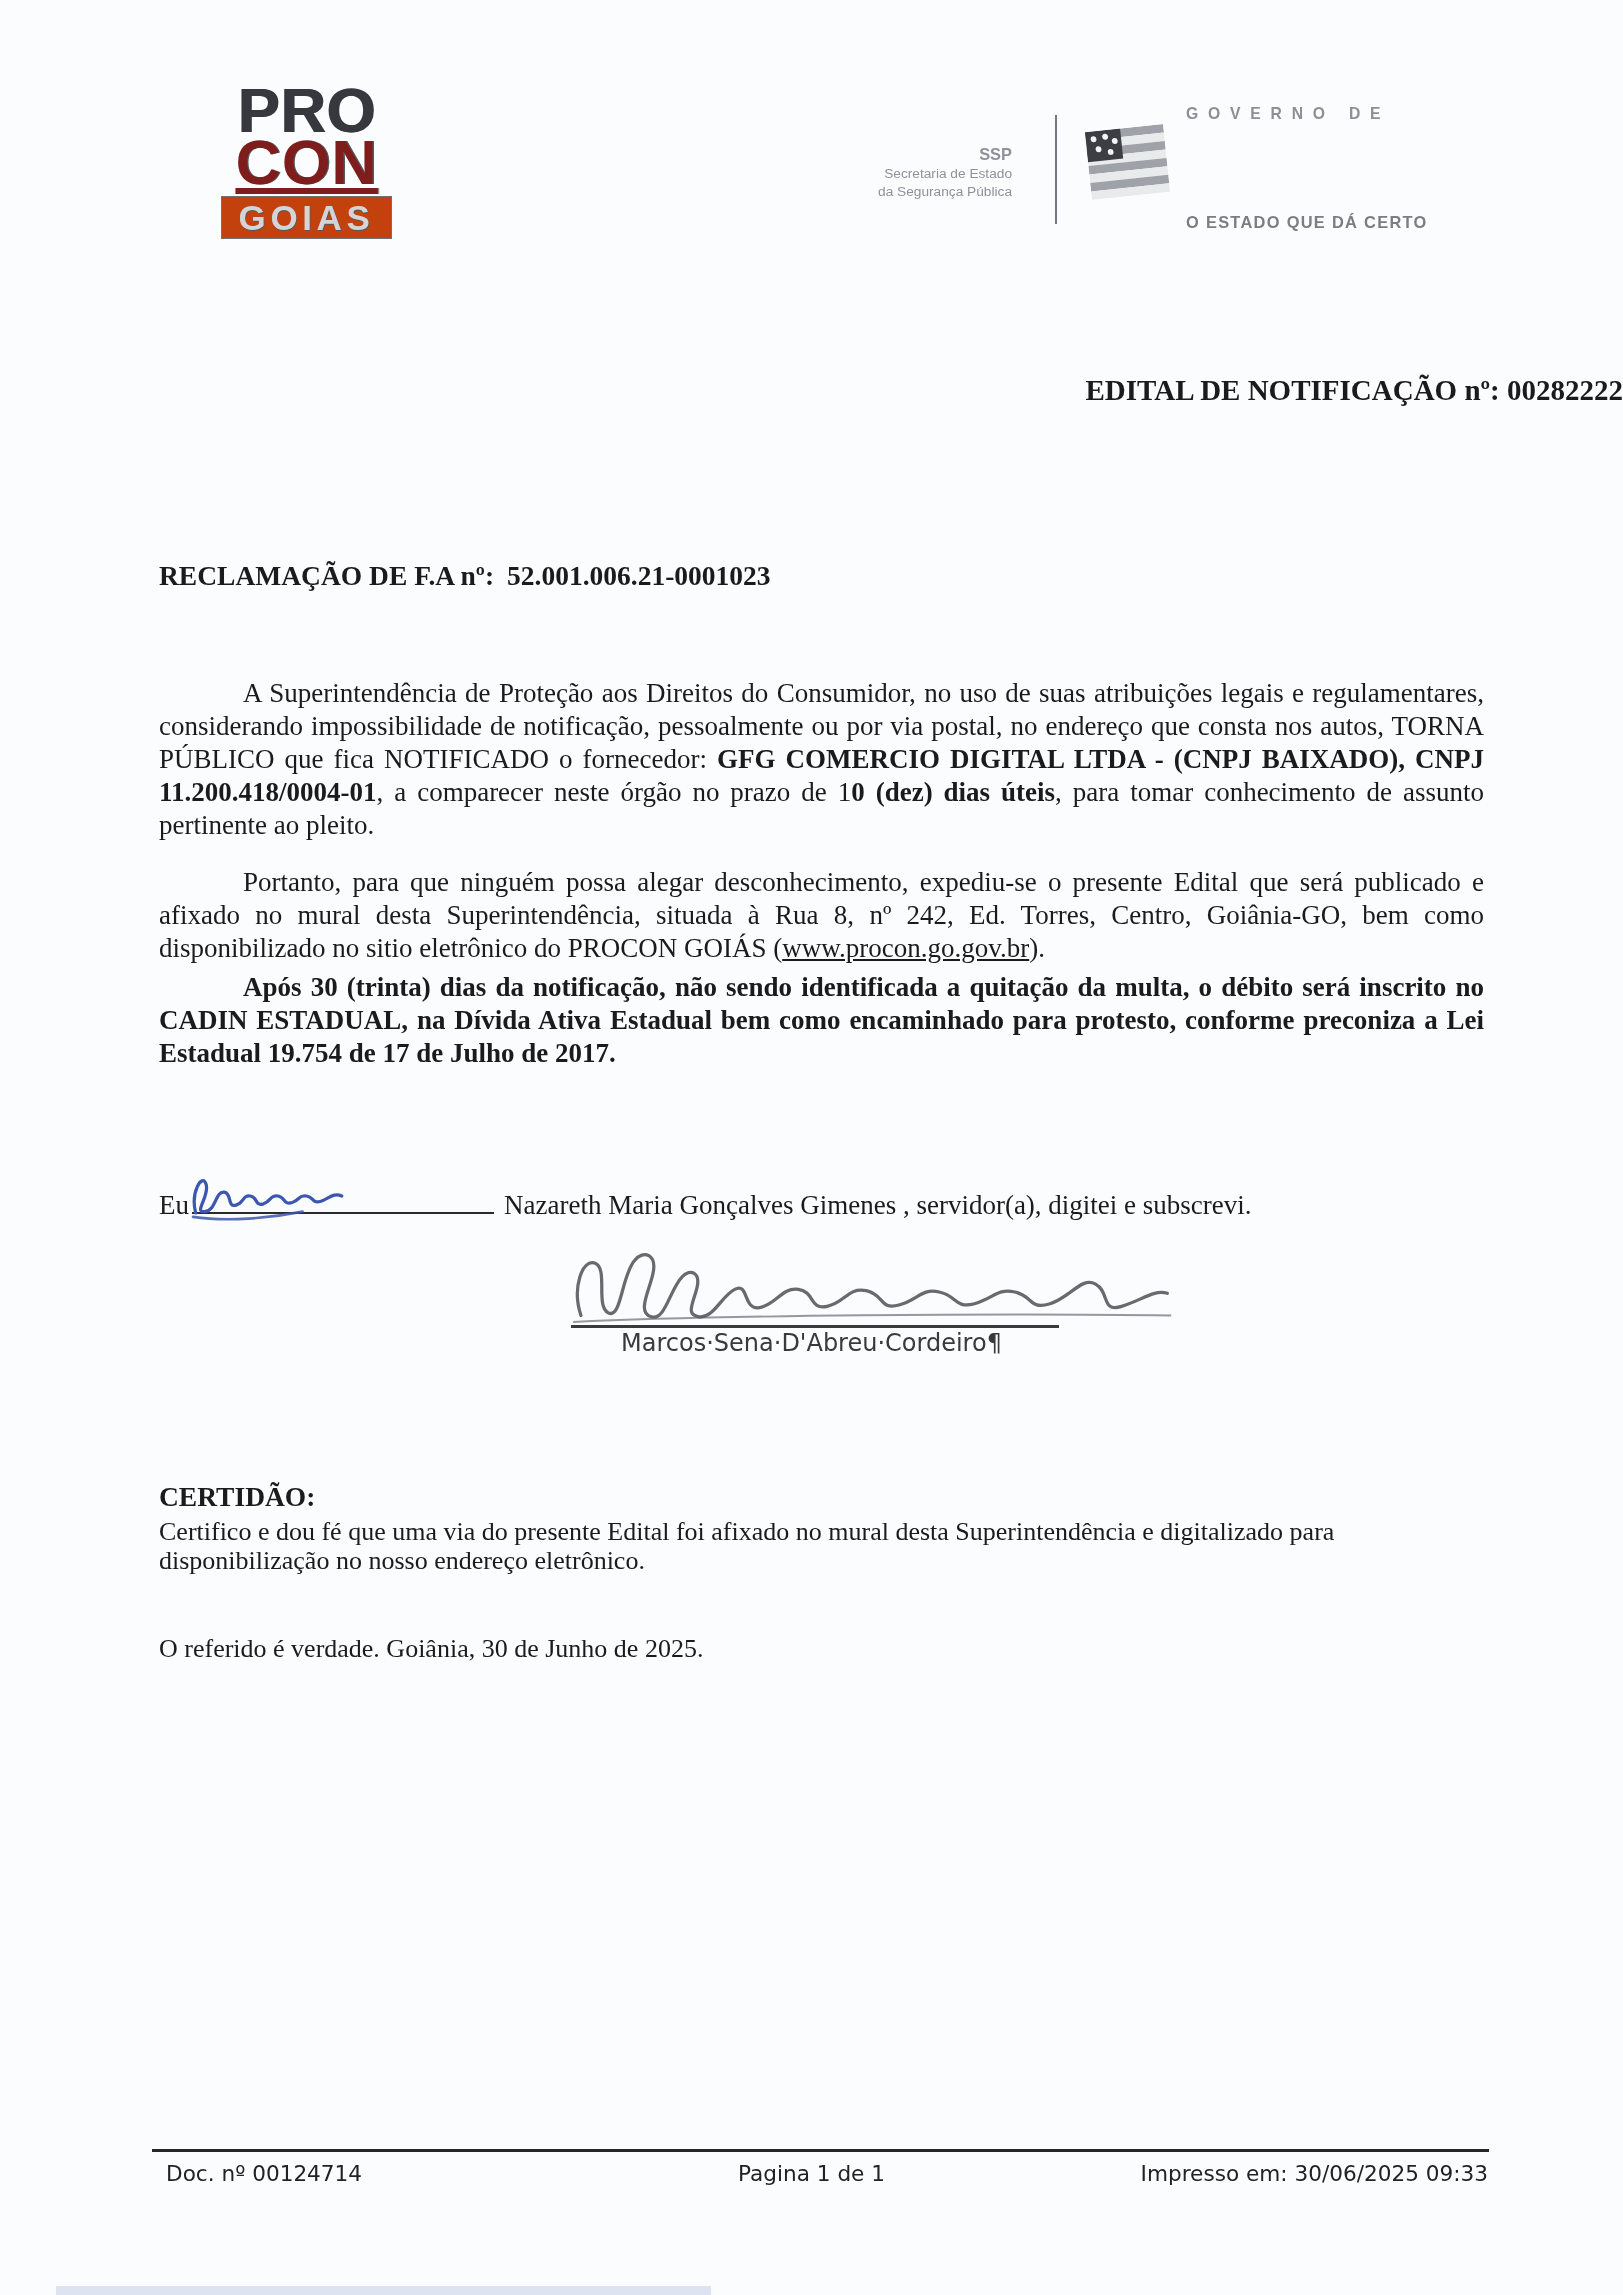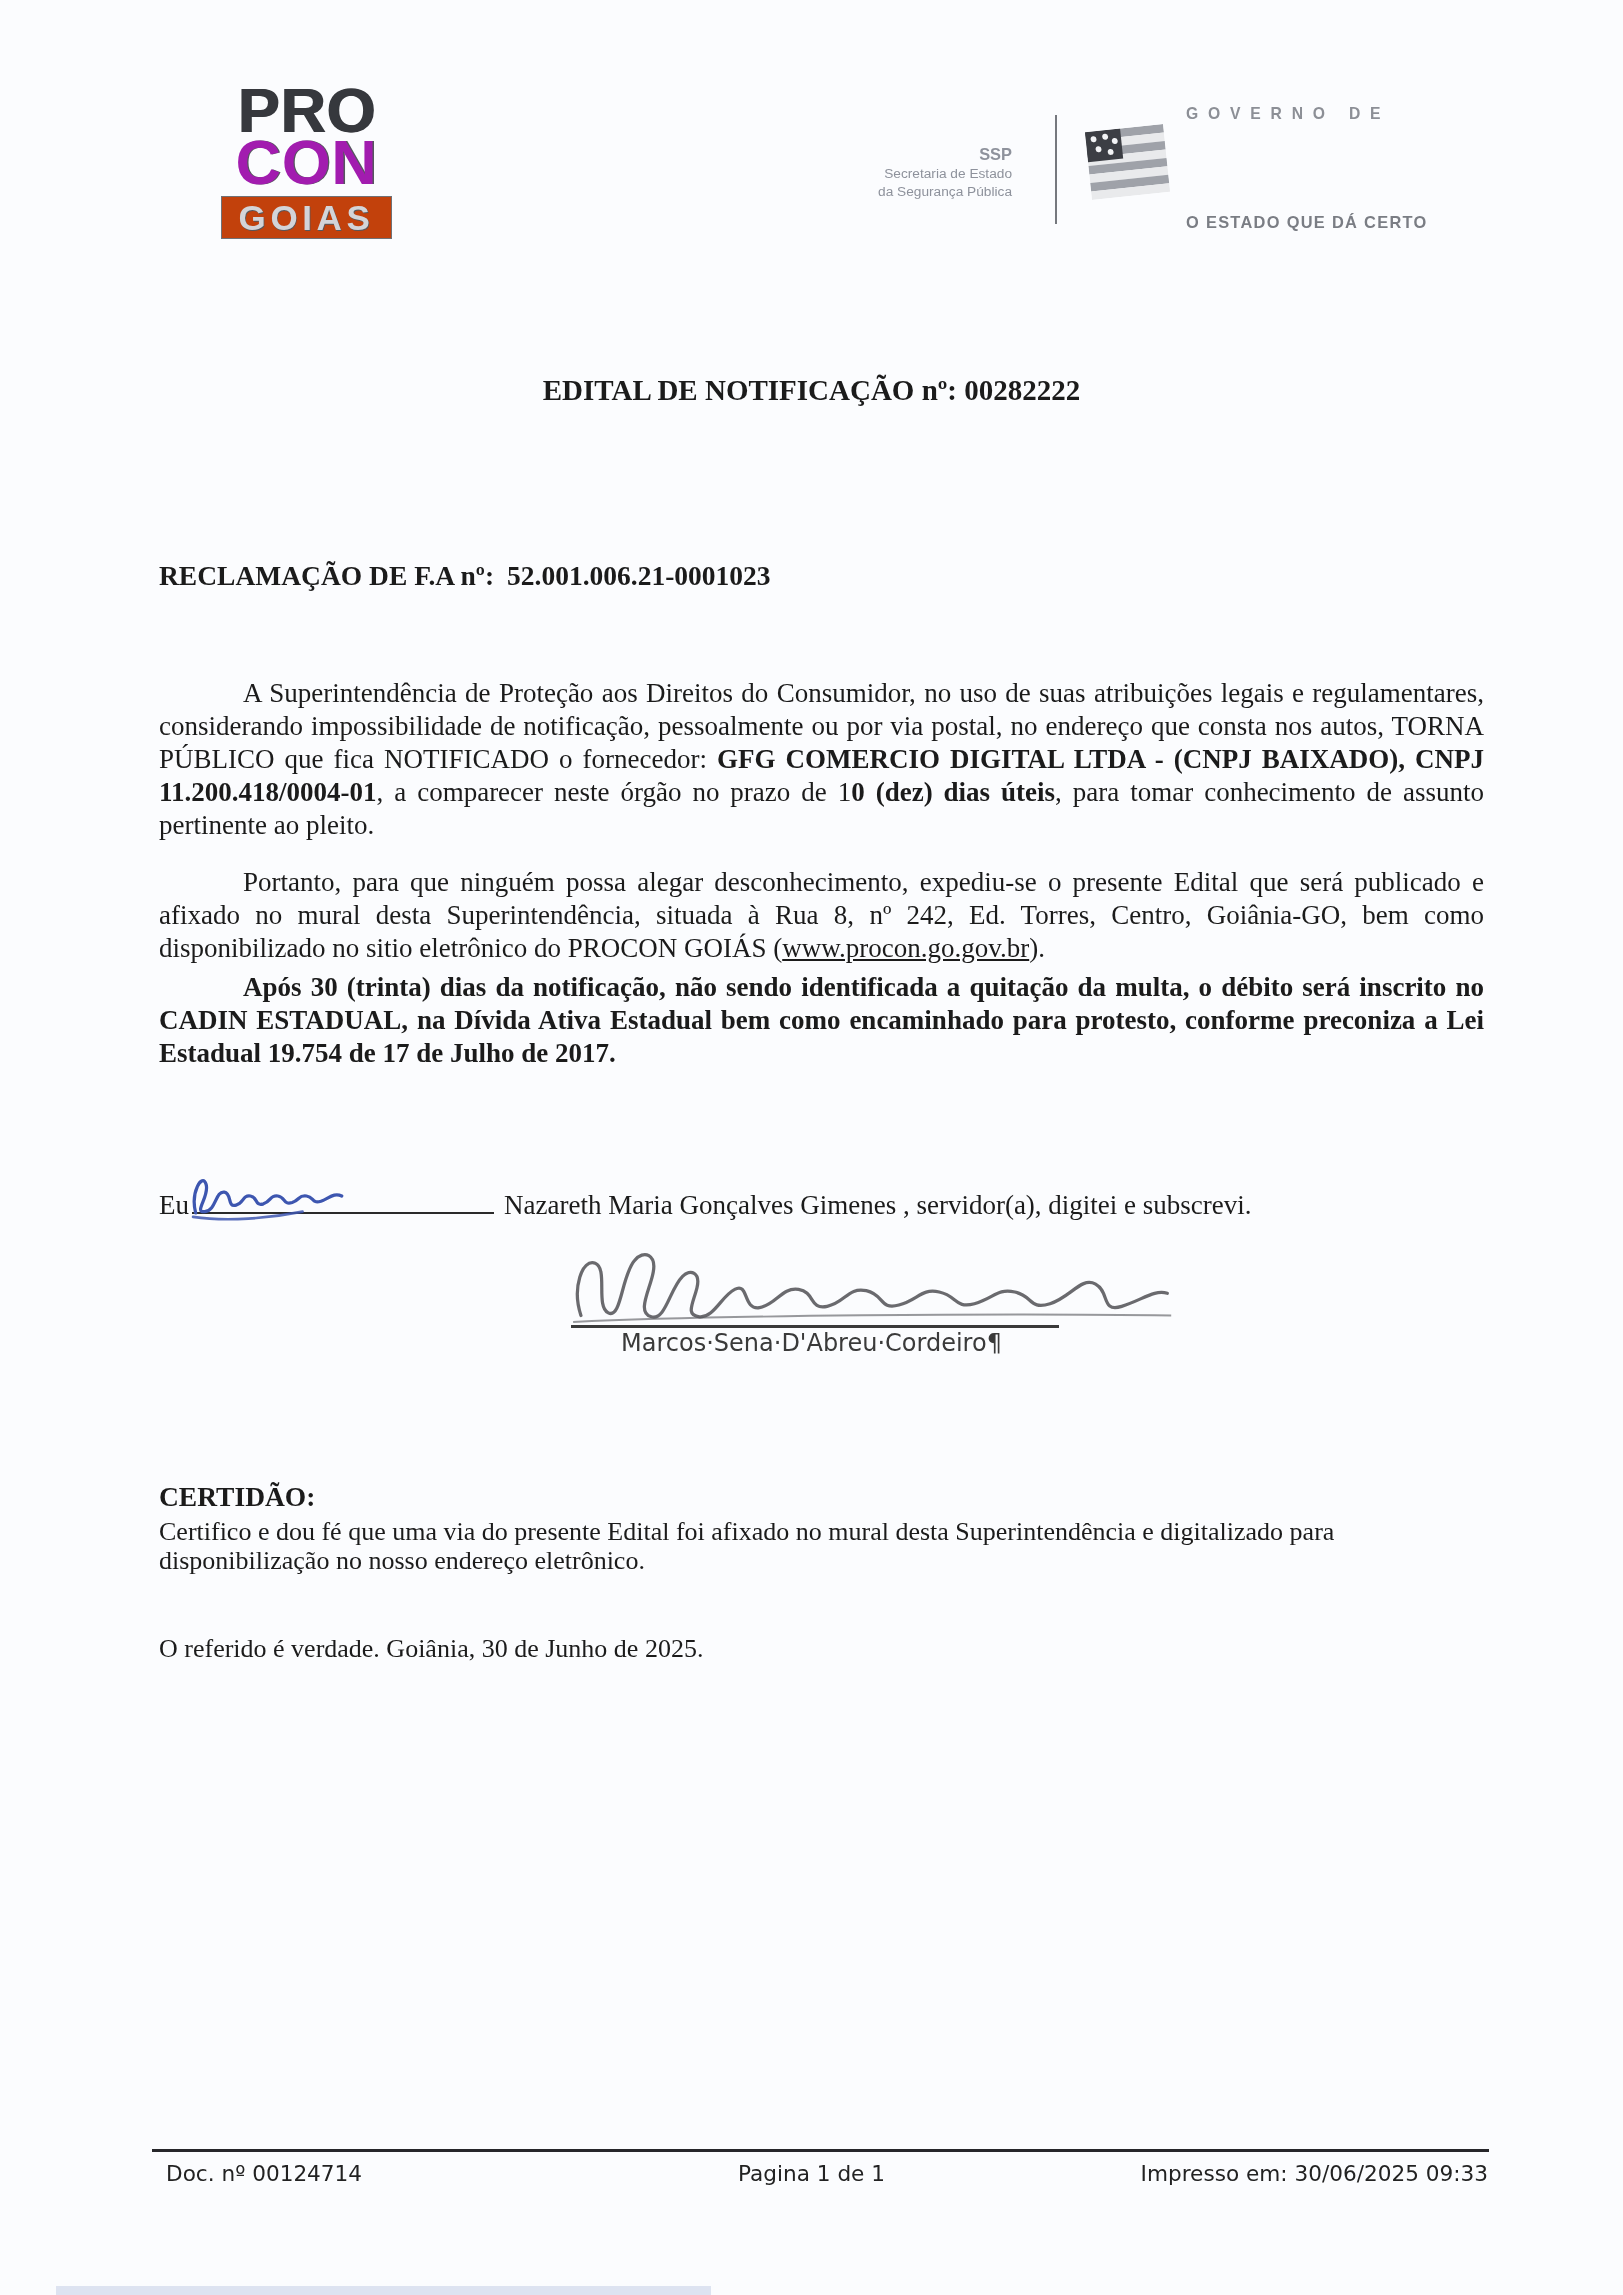--- a/index.html
+++ b/index.html
@@ -8,42 +8,42 @@
     position:relative;width:1623px;height:2295px;margin:0 auto;
     background:#fbfcfe;overflow:hidden;
     font-family:"Liberation Serif",serif;color:#1b1b1b;
   }
   
   .procon{position:absolute;left:221px;top:84px;width:171px;text-align:center;}
   .procon-l1,.procon-l2{
     font-family:"Liberation Sans",sans-serif;font-weight:700;font-size:63px;line-height:52px;
     letter-spacing:0.7px;color:#36383d;text-shadow:1.3px 0 0 #36383d;
   }
-  .procon-l2{color:#a21caf;text-shadow:1.3px 0 0 #55585e;}
+  .procon-l2{color:#7f1d1d;text-shadow:1.3px 0 0 #55585e;text-decoration:underline;}
   .procon-badge{
     margin-top:7.9px;background:#c2410c;color:#d3d4d8;border:1.3px solid #6f7177;
     font-family:"Liberation Sans",sans-serif;font-weight:700;font-size:35px;line-height:41px;
     letter-spacing:4.6px;text-shadow:0.7px 0.7px 0 #55575c;
   }
   
   .ssp{position:absolute;left:844px;top:144px;width:168px;text-align:right;
        font-family:"Liberation Sans",sans-serif;color:#8e929c;}
   .ssp-abbr{font-weight:700;font-size:16.4px;line-height:21px;}
   .ssp-line{font-size:13.7px;line-height:17.7px;}
   .hdr-divider{position:absolute;left:1055px;top:115px;width:2px;height:109px;background:#75787e;}
   
   .governo{position:absolute;left:1083px;top:105px;width:393px;font-family:"Liberation Sans",sans-serif;}
   .gov-kicker{margin-left:103px;font-size:15.7px;font-weight:700;letter-spacing:9.8px;color:#8c8f96;}
   .gov-row{position:relative;height:85px;}
   .goias-flag{position:absolute;left:5.2px;top:5.2px;transform:rotate(-6deg);}
   .gov-state{position:absolute;left:80px;top:-3.9px;font-weight:700;font-size:92px;line-height:85px;
     letter-spacing:-3.9px;color:#686b72;text-shadow:1.3px 0 0 #686b72;}
   .gov-slogan{margin-left:103px;margin-top:5.2px;font-size:16.4px;font-weight:700;letter-spacing:1.3px;color:#7a7d84;}
   
-  .doc-title{position:absolute;left:0;top:374px;width:1623px;text-align:center;
+  .doc-title{position:absolute;left:0;top:374px;width:1623px;text-align:right;
     font-weight:700;font-size:29px;}
   .complaint{position:absolute;left:159px;top:560px;font-weight:700;font-size:27.5px;}
   .complaint .num{margin-left:13px;margin-top:32px;}
   .para{position:absolute;left:159px;width:1325px;font-size:27px;line-height:33px;
     text-align:justify;text-indent:84px;}
   .p1{top:650px;}
   .p2{top:839px;}
   .p3{top:944px;font-weight:700;}
   .b{font-weight:700;}
   .u{text-decoration:underline;}

